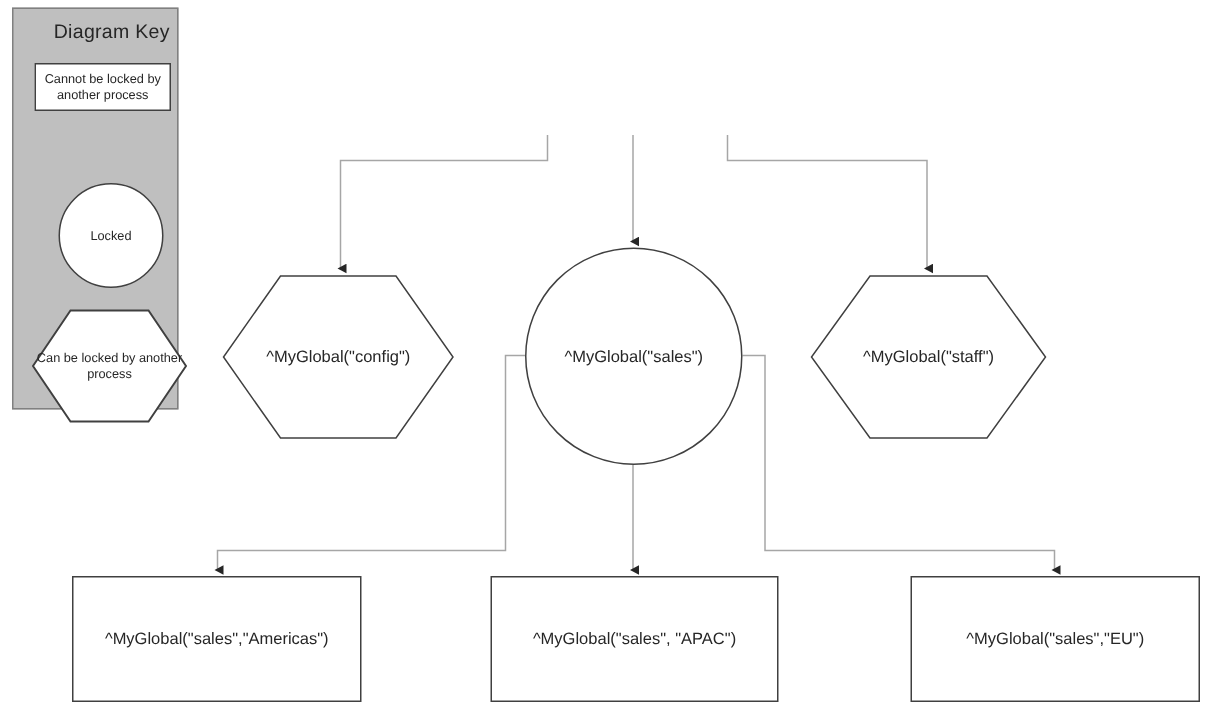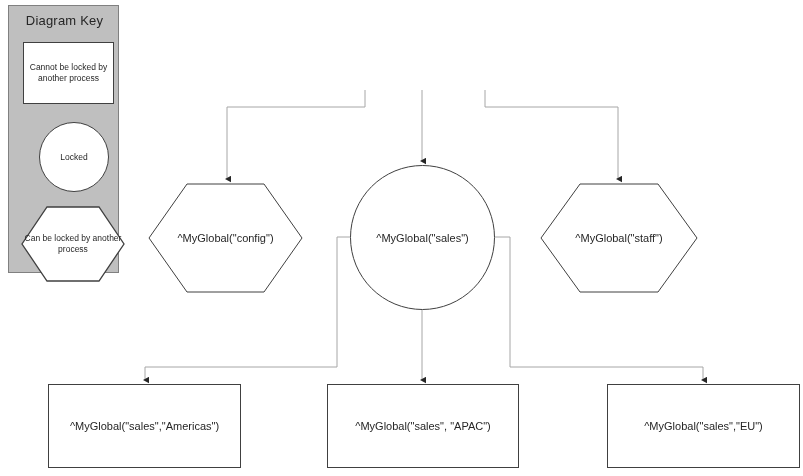--- a/index.html
+++ b/index.html
@@ -39,27 +39,28 @@
   }
   .legend-title {
     position: absolute;
     left: 0;
     top: 7px;
     width: 111px;
     text-align: center;
     font-size: 13px;
     color: #262626;
     letter-spacing: .2px;
+    padding-left: 10px;
   }
   .legend-rect {
     position: absolute;
     left: 14px;
     top: 36px;
     width: 91px;
-    height: 62px;
+    height: 32px;
     background: #ffffff;
     border: 1px solid #404040;
     box-sizing: border-box;
     display: flex;
     align-items: center;
     justify-content: center;
     text-align: center;
     font-size: 8.5px;
     line-height: 11px;
     color: #262626;

